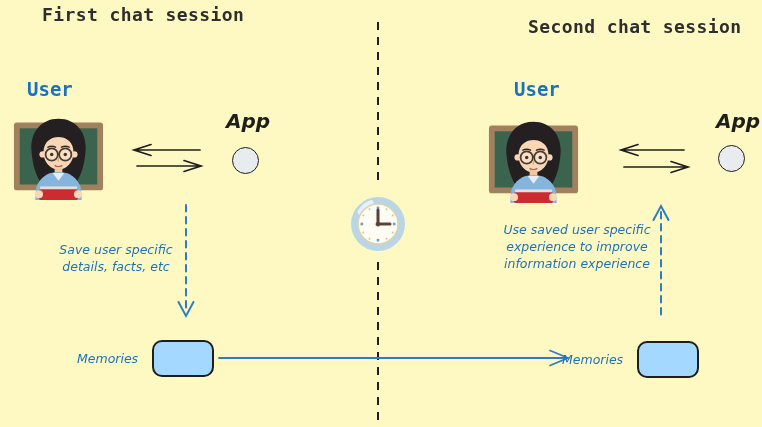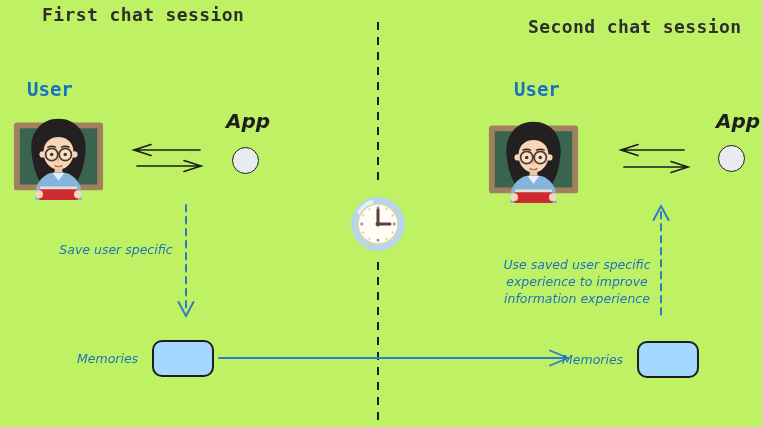--- a/index.html
+++ b/index.html
@@ -1,17 +1,17 @@
 <!DOCTYPE html>
 <html><head>
 <meta charset="utf-8">
 <style>
   html,body{margin:0;padding:0;background:#fff;}
   .canvas{
-    position:relative;width:762px;height:427px;background:#bef264;
+    position:relative;width:762px;height:427px;background:#fef9c3;
     overflow:hidden;font-family:"DejaVu Sans",sans-serif;
   }
   .abs{position:absolute;}
   .title{
     font-family:"DejaVu Sans Mono","Liberation Mono",monospace;
     font-weight:bold;font-size:18px;letter-spacing:.4px;color:#2e2e2e;white-space:nowrap;
   }
   .user-label{
     font-family:"DejaVu Sans Mono","Liberation Mono",monospace;
     font-weight:bold;font-size:19px;color:#1971c2;white-space:nowrap;
@@ -100,20 +100,21 @@
   <div class="abs title" style="left:528px;top:16px">Second chat session</div>
 
   <div class="abs user-label" style="left:27px;top:78px">User</div>
   <svg class="abs" style="left:12px;top:107px" width="93" height="93">
     <use href="#teacher-emoji" xlink:href="#teacher-emoji"></use>
   </svg>
   <div class="abs hand app-label" style="left:226px;top:109px">App</div>
   <div class="abs app-circle" style="left:232px;top:147px"></div>
   <div class="abs hand note" style="left:40px;top:241px;width:152px">
     <span>Save user specific</span>
+    <span>details, facts, etc</span>
   </div>
   <div class="abs hand memories-label" style="left:77px;top:351px;width:82px">Memories</div>
   <div class="abs memories-box" style="left:152px;top:340px"></div>
 
   <svg class="abs" style="left:348px;top:194px" width="60" height="60" viewBox="0 0 60 60">
     <circle cx="30" cy="30" r="27" fill="#b9d6e7"></circle>
     <path d="M12 18 A22 22 0 0 1 23 8.5" stroke="#e4f1f8" stroke-width="5" fill="none" stroke-linecap="round"></path>
     <circle cx="30" cy="30" r="20" fill="#fffdf4" stroke="#ded2ae" stroke-width="1.5"></circle>
     <g fill="#6d9dc5">
       <rect x="28.7" y="12.5" width="2.6" height="2.6"></rect>
@@ -137,21 +138,21 @@
     </g>
     <circle cx="30" cy="30" r="2" fill="#5d4037"></circle>
   </svg>
 
   <div class="abs user-label" style="left:514px;top:78px">User</div>
   <svg class="abs" style="left:487px;top:110px" width="93" height="93">
     <use href="#teacher-emoji" xlink:href="#teacher-emoji"></use>
   </svg>
   <div class="abs hand app-label" style="left:716px;top:109px">App</div>
   <div class="abs app-circle" style="left:718px;top:145px"></div>
-  <div class="abs hand note" style="left:497px;top:256px;width:160px">
+  <div class="abs hand note" style="left:497px;top:221px;width:160px">
     <span>Use saved user specific</span>
     <span>experience to improve</span>
     <span>information experience</span>
   </div>
   <div class="abs hand memories-label" style="left:562px;top:352px;width:82px">Memories</div>
   <div class="abs memories-box" style="left:637px;top:341px"></div>
 
 </div>
 
 </body></html>

